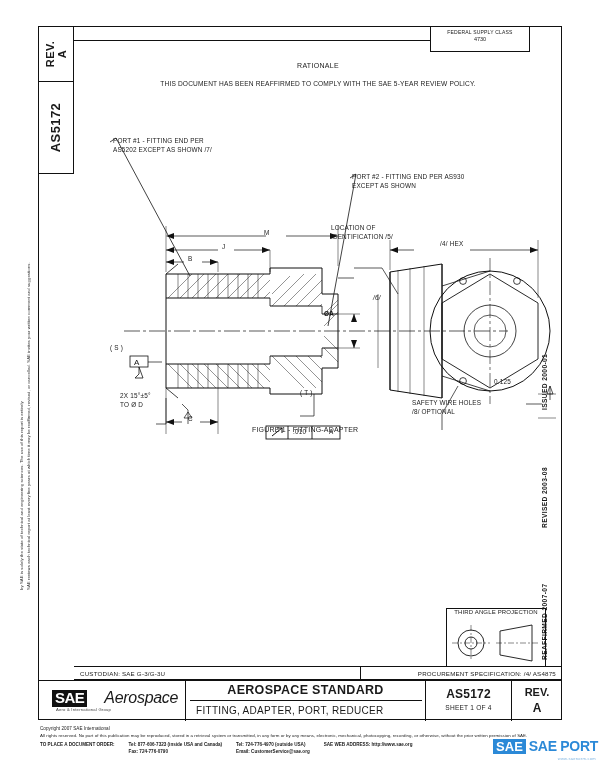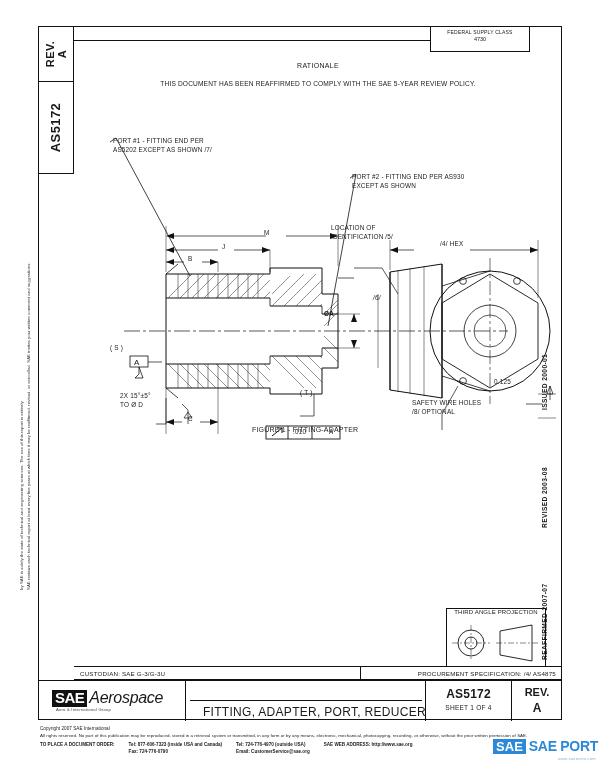--- a/index.html
+++ b/index.html
@@ -246,21 +246,21 @@
     font-weight: bold;
     font-size: 15px;
     letter-spacing: -.5px;
     padding: 0 3px 1px 3px;
     line-height: 16px;
   }
   .sae-aero {
     font-style: italic;
     font-size: 16px;
     letter-spacing: -.3px;
-    margin-left: 2px;
+    margin-left: 17px;
   }
   .sae-tag {
     position: absolute;
     left: 18px; top: 26px;
     font-size: 4.2px;
     color: #444;
     letter-spacing: .2px;
   }
   .tb-center {
     position: absolute;
@@ -279,24 +279,24 @@
     letter-spacing: .3px;
   }
   .tb-std-rule {
     position: absolute;
     left: 4px; top: 19px;
     width: 232px;
     border-top: 1.2px solid #111;
   }
   .tb-desc {
     position: absolute;
-    left: 1px; top: 24px;
+    left: 10px; top: 24px;
     width: 100%;
-    text-align: right;
-    font-size: 12px;
+    text-align: left;
+    font-size: 10px;
     letter-spacing: .3px;
   }
   .tb-num {
     position: absolute;
     left: 388px; top: 0;
     width: 86px; height: 40px;
     border-right: 1.4px solid #111;
     box-sizing: border-box;
     text-align: center;
   }
@@ -563,20 +563,21 @@
 
   <div class="tb-main">
     <div class="tb-logo">
       <div class="sae-logo">
         <span class="sae-mark">SAE</span>
         <span class="sae-aero">Aerospace</span>
       </div>
       <div class="sae-tag">Aero &amp; International Group</div>
     </div>
     <div class="tb-center">
+      <div class="tb-std">AEROSPACE STANDARD</div>
       <div class="tb-std-rule"></div>
       <div class="tb-desc">FITTING, ADAPTER, PORT, REDUCER</div>
     </div>
     <div class="tb-num">
       <div class="n">AS5172</div>
       <div class="s">SHEET 1 OF 4</div>
     </div>
     <div class="tb-rev">
       <div class="r1">REV.</div>
       <div class="r2">A</div>

